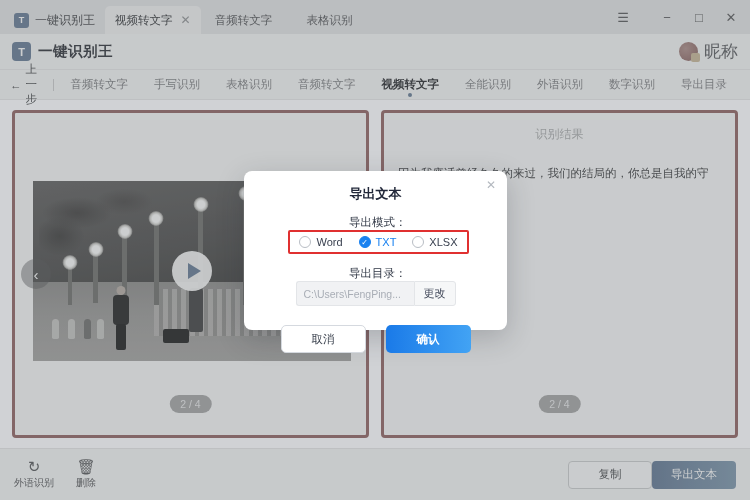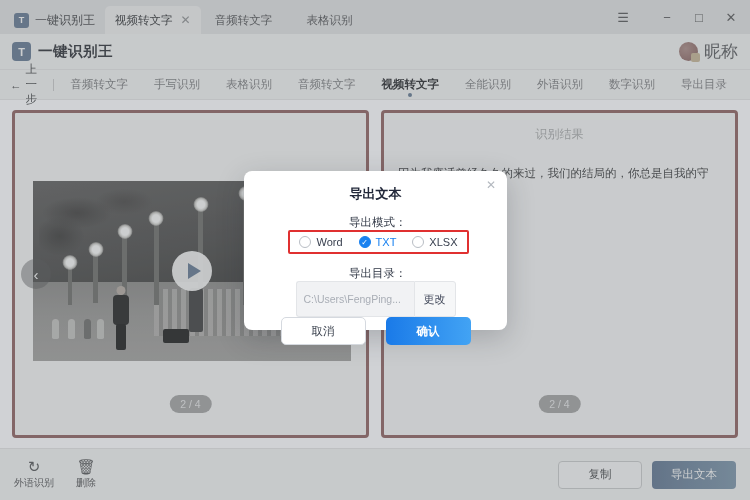--- a/index.html
+++ b/index.html
@@ -281,21 +281,21 @@
     border-top: 1px solid #e8eaec;
     display: flex; align-items: center;
     padding: 0 14px;
   }
   .facts { display: flex; gap: 22px; }
   .fact {
     display: flex; flex-direction: column; align-items: center; gap: 2px;
     color: #4d535d; font-size: 10px;
   }
   .fact .ic { font-size: 15px; line-height: 1; }
-  .fbtns { margin-left: auto; display: flex; gap: 10px; }
+  .fbtns { margin-left: auto; display: flex; }
   .btn-ghost {
     width: 84px; height: 28px; border-radius: 4px;
     border: 1px solid #c9ced5; background: #fcfcfd;
     color: #3f4653; font-size: 11.5px;
     display: flex; align-items: center; justify-content: center;
   }
   .btn-primary {
     width: 84px; height: 28px; border-radius: 4px;
     background: linear-gradient(90deg, #2b7ae4, #3f9ef0);
     color: #fff; font-size: 11.5px;
@@ -345,40 +345,41 @@
   }
   .radio.on {
     background: #1a82f0; border-color: #1a82f0;
     display: flex; align-items: center; justify-content: center;
     color: #fff; font-size: 8px;
   }
   .opt .t { font-size: 11px; color: #3a4150; }
   .opt .t.sel { color: #1a82f0; }
   .pathwrap {
     display: flex; align-items: stretch;
-    width: 160px; height: 36px;
+    width: 160px; height: 25px;
   }
   .pathbox {
     flex: 1; background: #f1f2f4;
     border: 1px solid #e3e5e8; border-right: none;
     border-radius: 3px 0 0 3px;
     display: flex; align-items: center;
     padding: 0 7px;
     font-size: 10.5px; color: #a9aeb6;
     overflow: hidden; white-space: nowrap;
   }
   .pathbtn {
     width: 42px; background: #f6f7f8;
     border: 1px solid #e3e5e8;
     border-radius: 0 3px 3px 0;
     display: flex; align-items: center; justify-content: center;
     font-size: 11px; color: #42495a;
   }
   .modal-actions {
     display: flex; justify-content: center; gap: 20px;
+    margin-top: 19px;
   }
   .m-cancel {
     width: 85px; height: 28px; border-radius: 5px;
     border: 1px solid #d5d9df; background: #fff;
     color: #3d4450; font-size: 11.5px;
     display: flex; align-items: center; justify-content: center;
   }
   .m-ok {
     width: 85px; height: 28px; border-radius: 5px;
     background: linear-gradient(90deg, #1a7ae8, #42a3f4);

